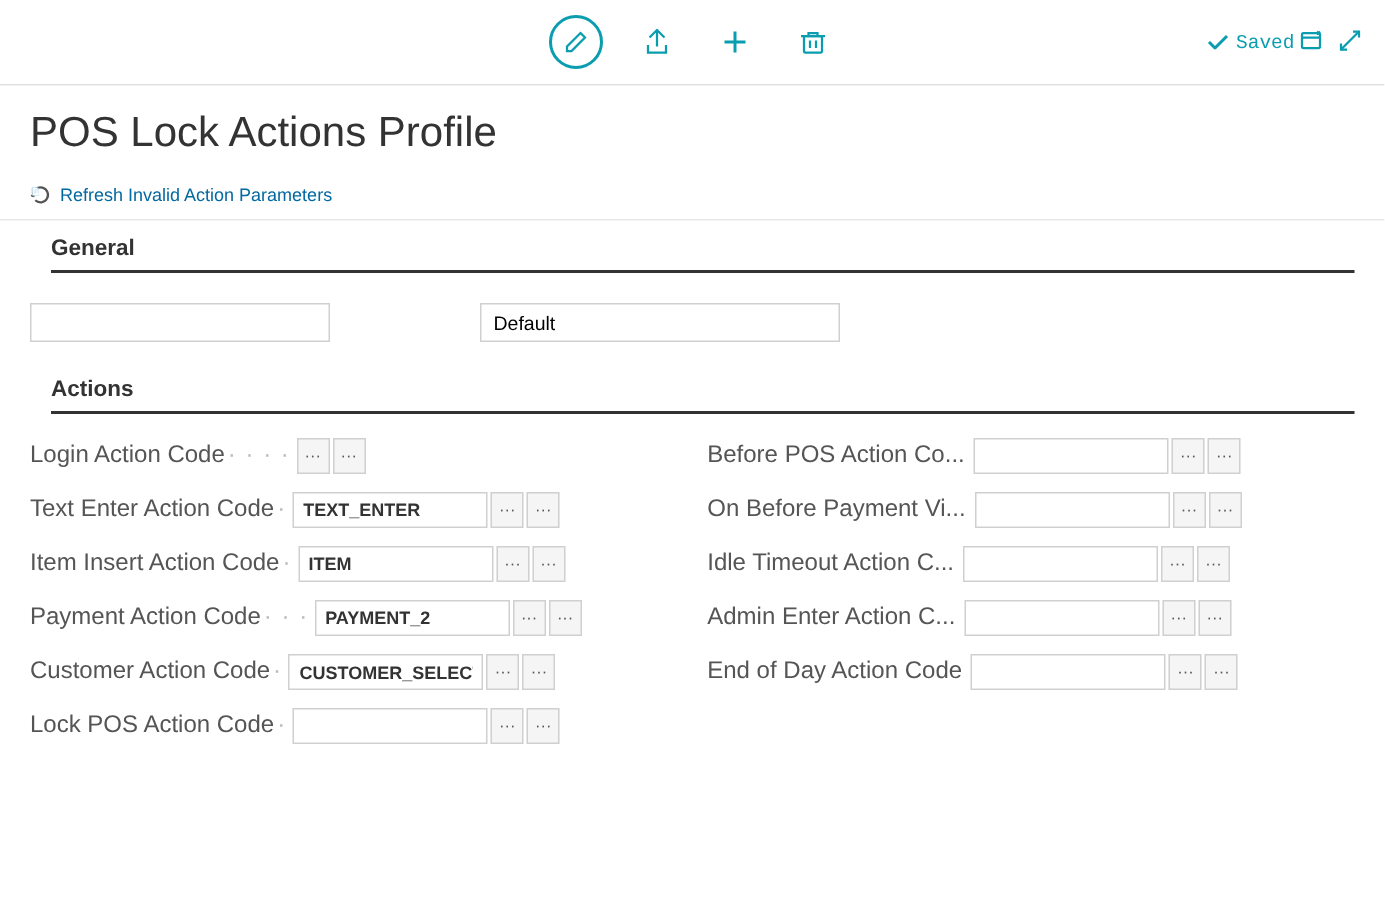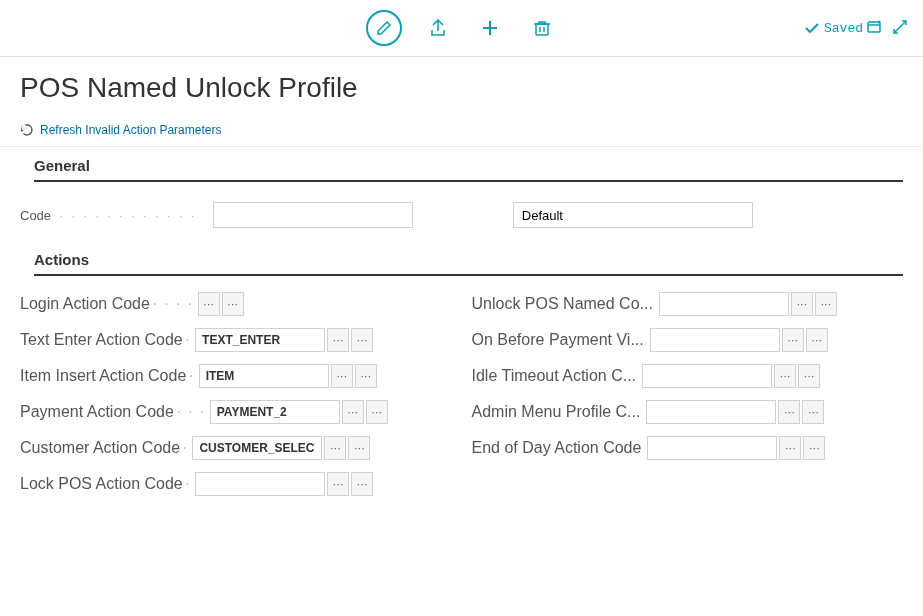--- a/index.html
+++ b/index.html
@@ -245,42 +245,38 @@
     <div style="color:#0a9daf;cursor:pointer;">
       <svg width="16" height="16" viewBox="0 0 16 16" fill="none" stroke="#0a9daf" stroke-width="1.5">
         <polyline points="10,2 14,2 14,6"></polyline>
         <polyline points="6,14 2,14 2,10"></polyline>
         <line x1="14" y1="2" x2="2" y2="14"></line>
       </svg>
     </div>
   </div>
 </div>
 
-<h1 class="page-title">POS Named Unlock Profile</h1>
+<h1 class="page-title">POS Lock Actions Profile</h1>
 
 <div class="toolbar-action">
   <button>
     <svg width="14" height="14" viewBox="0 0 14 14" fill="none" stroke="#555" stroke-width="1.5">
       <path d="M2 7a5 5 0 1 1 1.5 3.5"></path>
       <polyline points="1,8 2,7 3,8"></polyline>
       <rect x="1" y="2" width="4" height="4" rx="0.5" fill="#777" stroke="none" opacity="0.3"></rect>
       <text x="1" y="6" font-size="5" fill="#555">📄</text>
     </svg>
     <span>Refresh Invalid Action Parameters</span>
   </button>
 </div>
 
 <div class="section">
   <div class="section-title">General</div>
   <div class="general-row">
     <div class="general-field">
-      <div class="dotted-label">
-        <span class="lbl">Code</span>
-        <span class="dots">· · · · · · · · · · · ·</span>
-      </div>
       <input type="text" class="text-input" style="">
     </div>
     <div class="general-field" style="margin-left:60px;">
       <input type="text" class="text-input wide" id="desc-input" value="Default" style="">
     </div>
   </div>
 </div>
 
 <div class="actions-section">
   <div class="section-title">Actions</div>
@@ -290,21 +286,21 @@
         <span class="action-label-text">Login Action Code</span>
         <span class="action-dots">· · · ·</span>
       </div>
       <div class="action-input-wrap">
         <button class="btn-dots">···</button>
         <button class="btn-dots">···</button>
       </div>
     </div>
       <div class="action-row">
       <div class="action-label">
-        <span class="action-label-text">Unlock POS Named Co...</span>
+        <span class="action-label-text">Before POS Action Co...</span>
       </div>
       <div class="action-input-wrap">
         <input type="text" class="action-input empty" value="" style="">
         <button class="btn-dots">···</button>
         <button class="btn-dots">···</button>
       </div>
     </div>
       <div class="action-row">
       <div class="action-label">
         <span class="action-label-text">Text Enter Action Code</span>
@@ -353,21 +349,21 @@
         <span class="action-dots">· · ·</span>
       </div>
       <div class="action-input-wrap">
         <input type="text" class="action-input" value="PAYMENT_2" style="">
         <button class="btn-dots">···</button>
         <button class="btn-dots">···</button>
       </div>
     </div>
       <div class="action-row">
       <div class="action-label">
-        <span class="action-label-text">Admin Menu Profile C...</span>
+        <span class="action-label-text">Admin Enter Action C...</span>
       </div>
       <div class="action-input-wrap">
         <input type="text" class="action-input empty" value="" style="">
         <button class="btn-dots">···</button>
         <button class="btn-dots">···</button>
       </div>
     </div>
       <div class="action-row">
       <div class="action-label">
         <span class="action-label-text">Customer Action Code</span>

